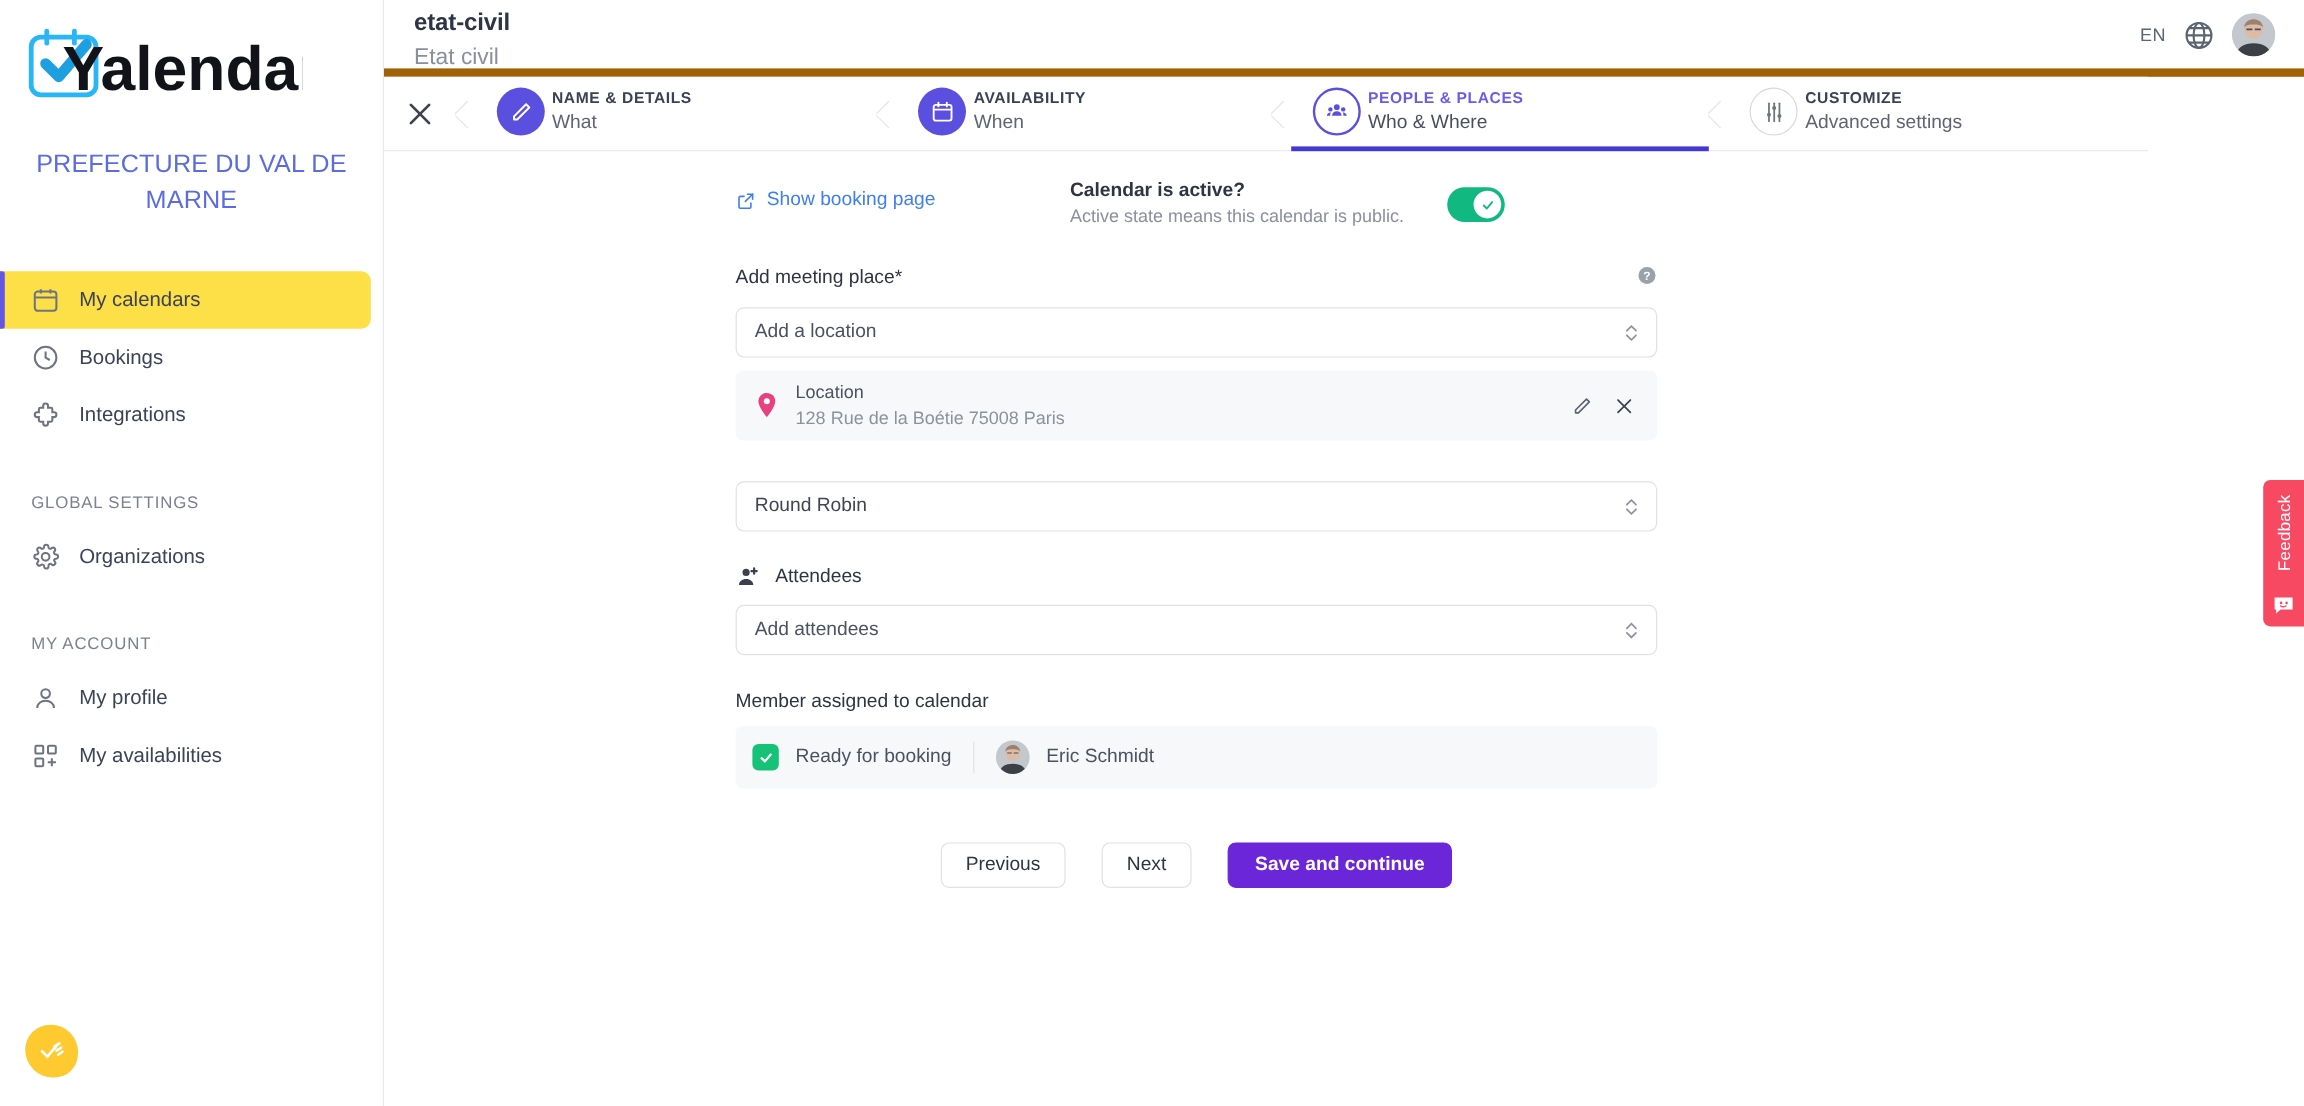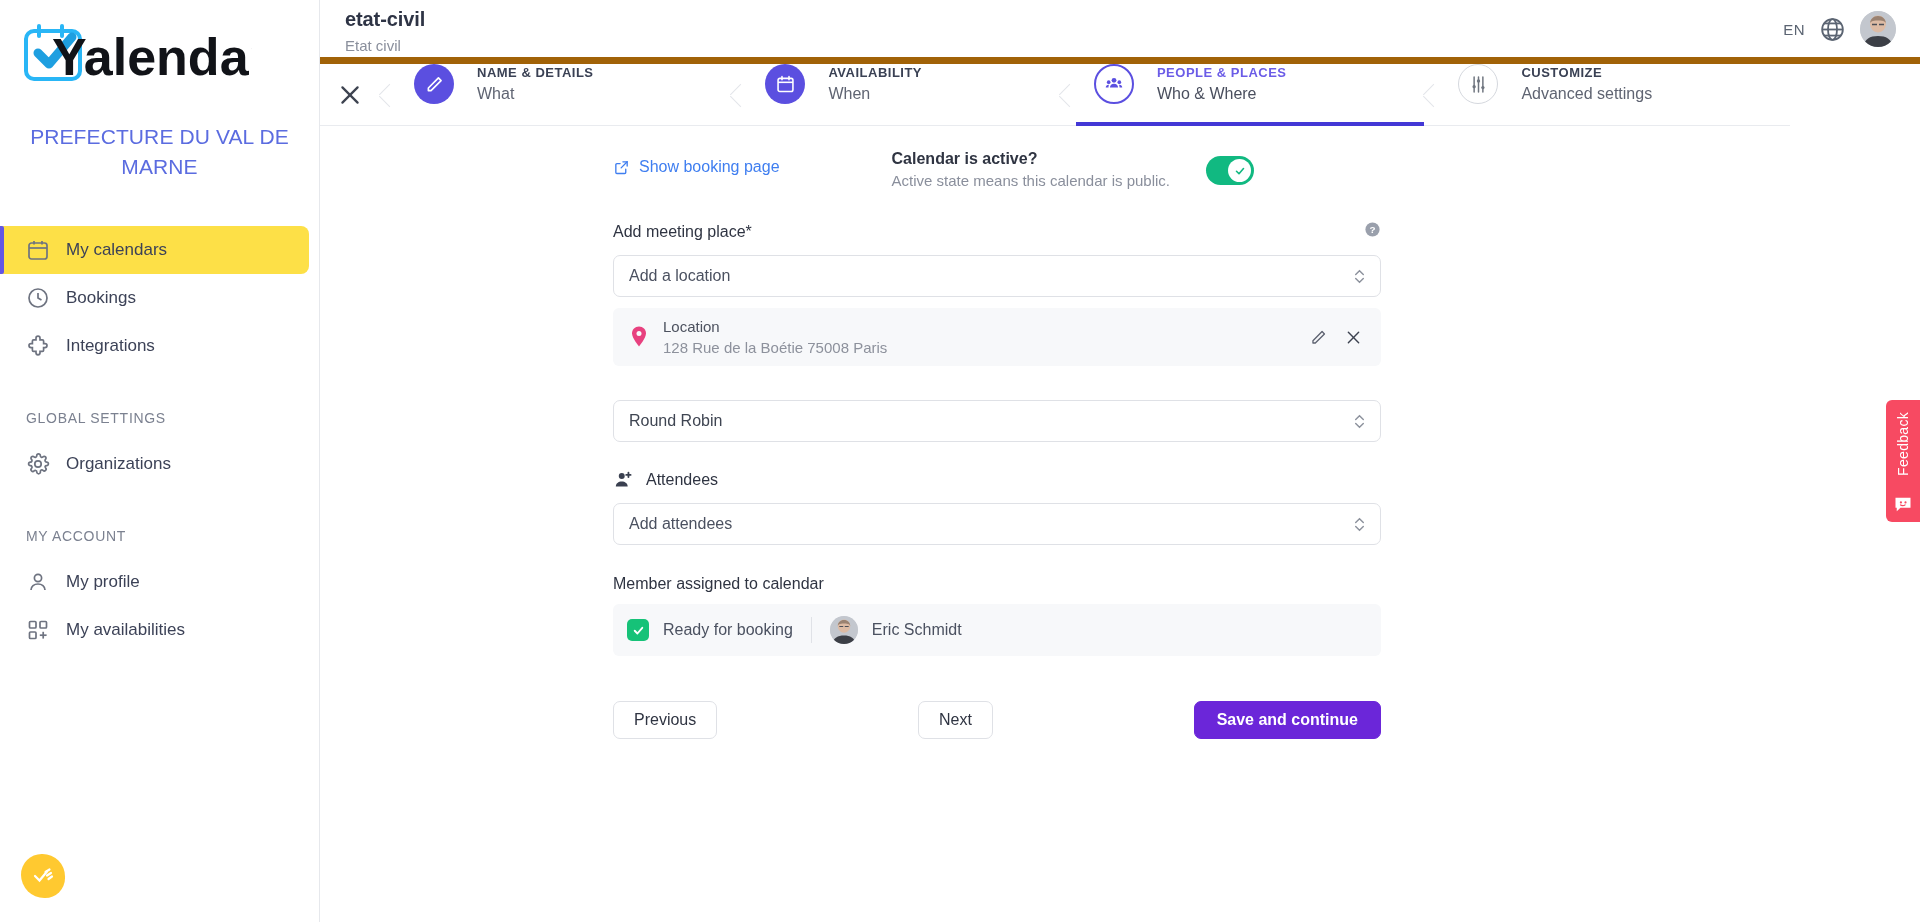--- a/index.html
+++ b/index.html
@@ -56,21 +56,21 @@
   }
 
   
   .main { flex: 1 1 auto; position: relative; background:#fff; }
   .topbar {
     height: 64px; display:flex; align-items:flex-start; justify-content:space-between;
     border-bottom: 7px solid #a16207; padding: 0 24px 0 25px;
   }
   .title-block { padding-top: 8px; }
   .cal-title { font-size: 20px; font-weight: 700; color:#2e3445; letter-spacing: -.1px;}
-  .cal-sub { font-size: 15px; color:#8a8f9c; margin-top: 6px; }
+  .cal-sub { font-size: 19px; color:#8a8f9c; margin-top: 6px; }
   .topbar-right { display:flex; align-items:center; gap:14px; padding-top: 11px; }
   .lang { font-size: 15px; color:#5b6472; letter-spacing:.4px;}
   .avatar-top {
     width: 36px; height:36px; border-radius:50%; overflow:hidden;
     background:#c9ccd3; display:block;
   }
 
   
   .steps {
     display:flex; align-items:stretch; height: 62px;
@@ -86,21 +86,21 @@
     align-self:stretch;
   }
   .chevron-sep::before,
   .chevron-sep::after{
     content:""; position:absolute; left:0; width: 15px; height:1px; background:#e3e5ea;
     transform-origin: left center;
   }
   .chevron-sep::before { top: 50%; transform: rotate(-45deg) translateY(-1px); }
   .chevron-sep::after  { top: 50%; transform: rotate(45deg) translateY(1px); }
   .step {
-    display:flex; gap:23px;
+    display:flex; align-items:center; gap:6px;
     padding: 0 20px 0 18px; flex: 1 1 auto; cursor:pointer;
     border-bottom: 4px solid transparent; margin-bottom:-1px;
   }
   .step.active { border-bottom-color:#4338d6; }
   .step-icon {
     width: 40px; height:40px; border-radius:50%;
     display:flex; align-items:center; justify-content:center; flex:0 0 40px;
     background:#5b4fe0; color:#fff;
   }
   .step-icon.outline { background:#fff; border:2px solid #5b4fe0; color:#5b4fe0;}
@@ -161,21 +161,21 @@
   }
   .chk {
     width:22px;height:22px;border-radius:5px;background:#16c278;
     display:flex;align-items:center;justify-content:center; cursor:pointer;
   }
   .member-text { font-size:16px; color:#4b5160; }
   .vdiv { width:1px; height:26px; background:#e0e2e7; margin:0 4px; }
   .member-avatar { width:28px;height:28px;border-radius:50%; overflow:hidden; background:#c9ccd3;}
   .member-name { font-size:16px; color:#4b5160; }
 
-  .btn-row { width:768px; display:flex; justify-content:space-between; gap:30px; margin-top: 45px; }
+  .btn-row { width:768px; display:flex; justify-content:center; gap:30px; margin-top: 45px; }
   .btn {
     height:38px; padding: 0 20px; border-radius:7px; border:1px solid #dfe1e6;
     background:#fff; color:#2f3442; font-size:16px; cursor:pointer;
     font-family:"Liberation Sans", sans-serif; display:flex;align-items:center;
   }
   .btn.primary { background:#6b26d9; border-color:#6b26d9; color:#fff; font-weight:600; padding: 0 22px;}
 
   
   .feedback {
     position:absolute; right:0; top:400px; width:34px; height:122px;

